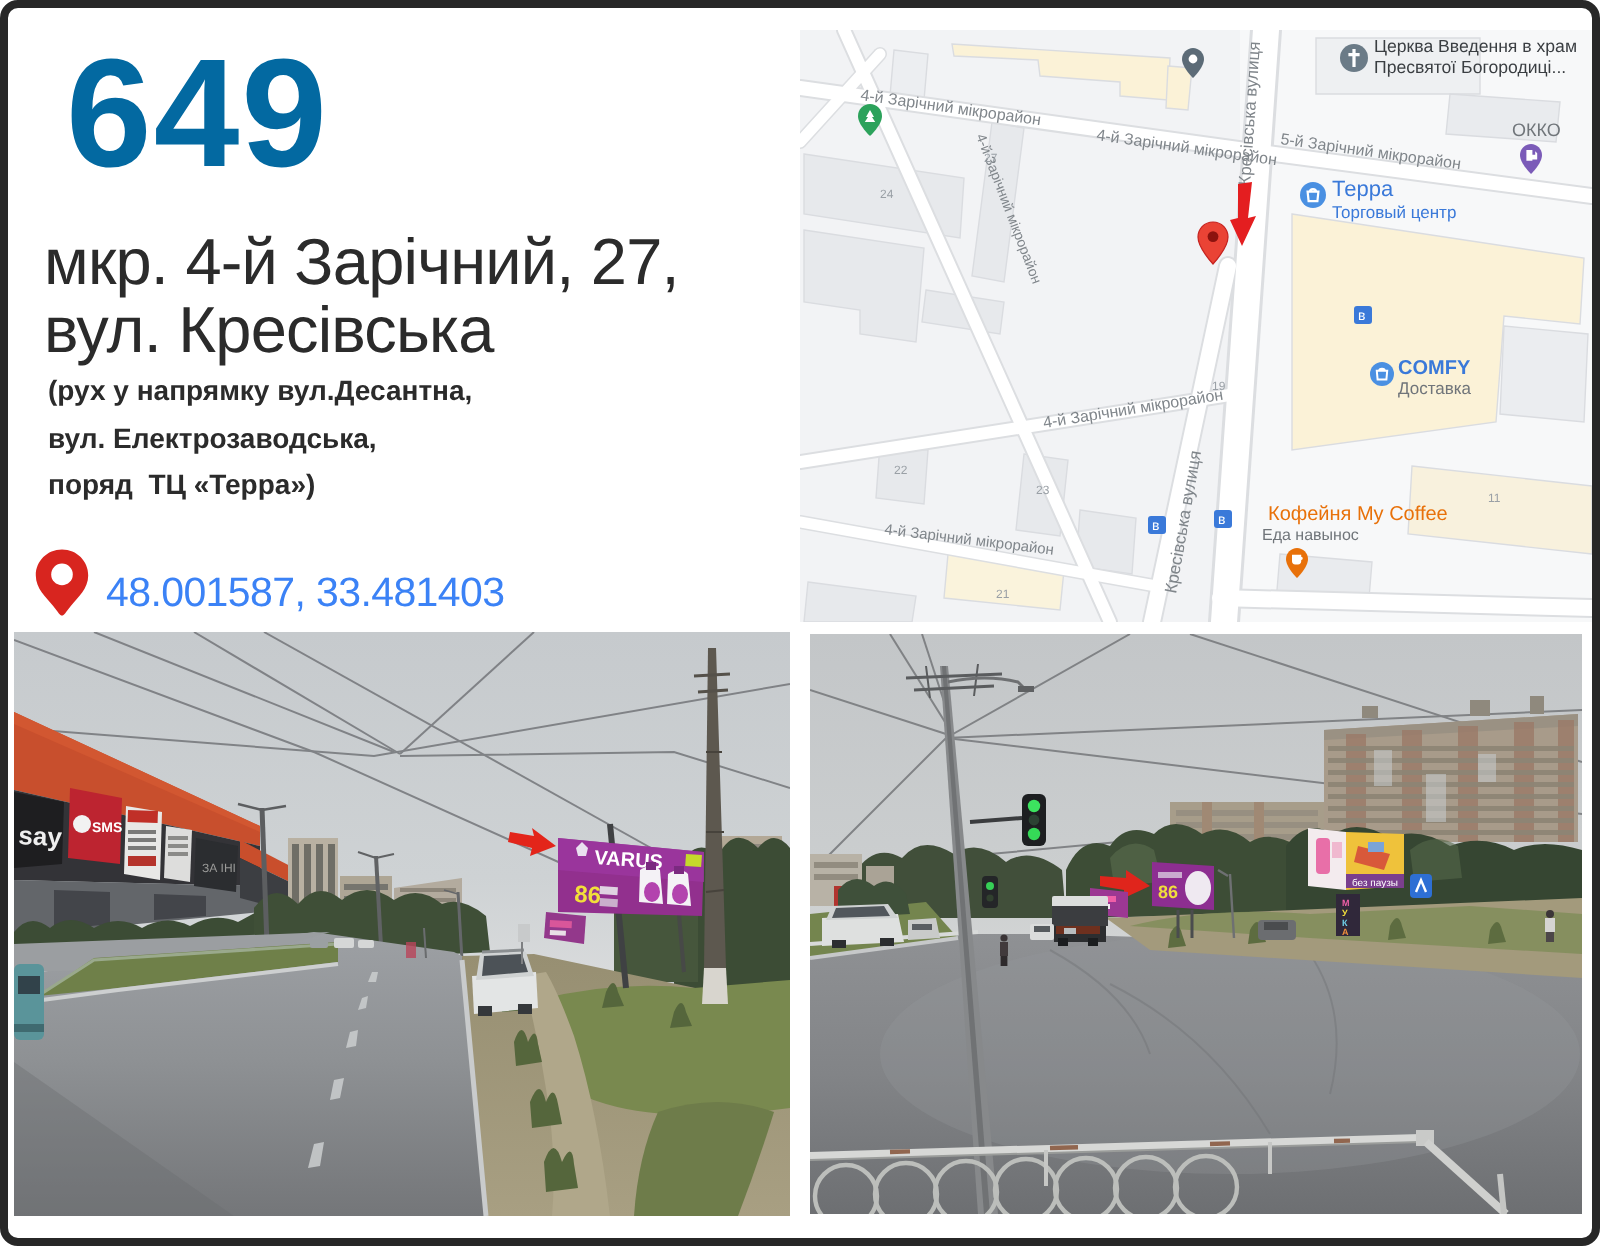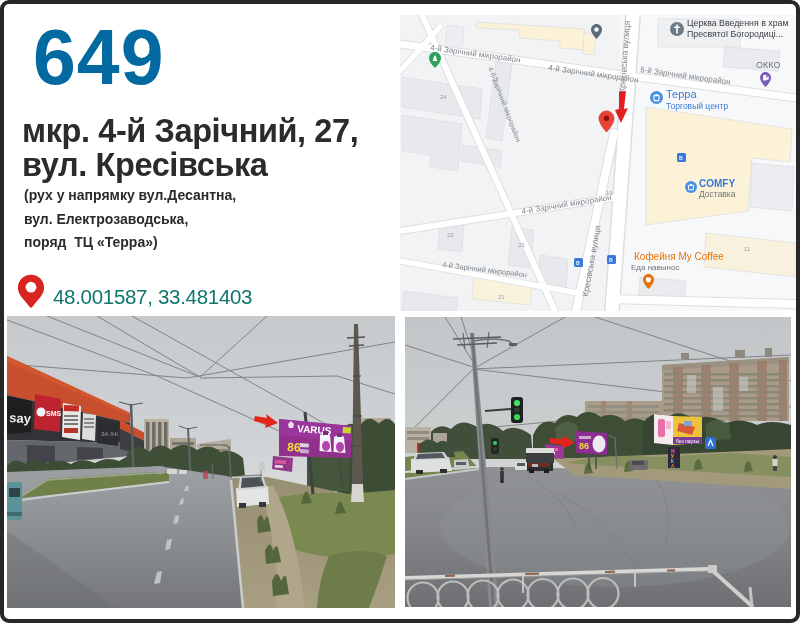--- a/index.html
+++ b/index.html
@@ -6,30 +6,30 @@
   body{width:800px;height:623px;background:#ffffff;font-family:"Liberation Sans",sans-serif;position:relative;overflow:hidden;}
   .abs{position:absolute;}
 </style>
 </head>
 <body>
 
 <div class="abs" style="left:0;top:0;width:800px;height:623px;border:4px solid #272727;border-radius:9px;box-sizing:border-box;"></div>
 
 <div class="abs" style="left:33px;top:19px;font-size:77px;font-weight:bold;color:#0369a1;line-height:1;letter-spacing:1px;">649</div>
 
-<div class="abs" style="left:22px;top:114px;font-size:32.5px;font-weight:bold;color:#2b2b2b;line-height:34px;letter-spacing:-0.4px;">мкр. 4-й Зарічний, 27,<br>вул. Кресівська</div>
+<div class="abs" style="left:22px;top:114px;font-size:32.5px;font-weight:normal;color:#2b2b2b;line-height:34px;letter-spacing:-0.4px;">мкр. 4-й Зарічний, 27,<br>вул. Кресівська</div>
 
 <div class="abs" style="left:24px;top:184px;font-size:14px;font-weight:bold;color:#2b2b2b;line-height:23.5px;">(рух у напрямку вул.Десантна,<br>вул. Електрозаводська,<br>поряд&nbsp; ТЦ «Терра»)</div>
 
 <svg class="abs" style="left:17px;top:274px;" width="28" height="35" viewBox="0 0 28 35">
   <path d="M14 0.8 C6.6 0.8 0.9 6.6 0.9 13.7 C0.9 20.3 6 24.5 9.8 29.2 C12 32 13 33.8 14 33.8 C15 33.8 16 32 18.2 29.2 C22 24.5 27.1 20.3 27.1 13.7 C27.1 6.6 21.4 0.8 14 0.8 Z" fill="#d8251f"></path>
   <circle cx="14" cy="13.2" r="5.4" fill="#ffffff"></circle>
 </svg>
 
-<div class="abs" style="left:53px;top:285px;font-size:20.5px;color:#0f766e;letter-spacing:-0.3px;">48.001587, 33.481403</div>
+<div class="abs" style="left:53px;top:285px;font-size:20.5px;color:#3b82f6;letter-spacing:-0.3px;">48.001587, 33.481403</div>
 
 <div class="abs" style="left:400px;top:15px;width:396px;height:296px;">
 <svg width="396" height="296" viewBox="0 0 396 296" style="display:block">
 
   <rect x="0" y="0" width="396" height="296" fill="#f2f3f5"></rect>
   <rect x="220" y="0" width="176" height="296" fill="#f7f8f9"></rect>
   <g id="mapblocks" stroke="#dadce0" stroke-width="0.7">
 
     <polygon points="2,62 82,74 80,104 2,92" fill="#e7e9ec"></polygon>
 

